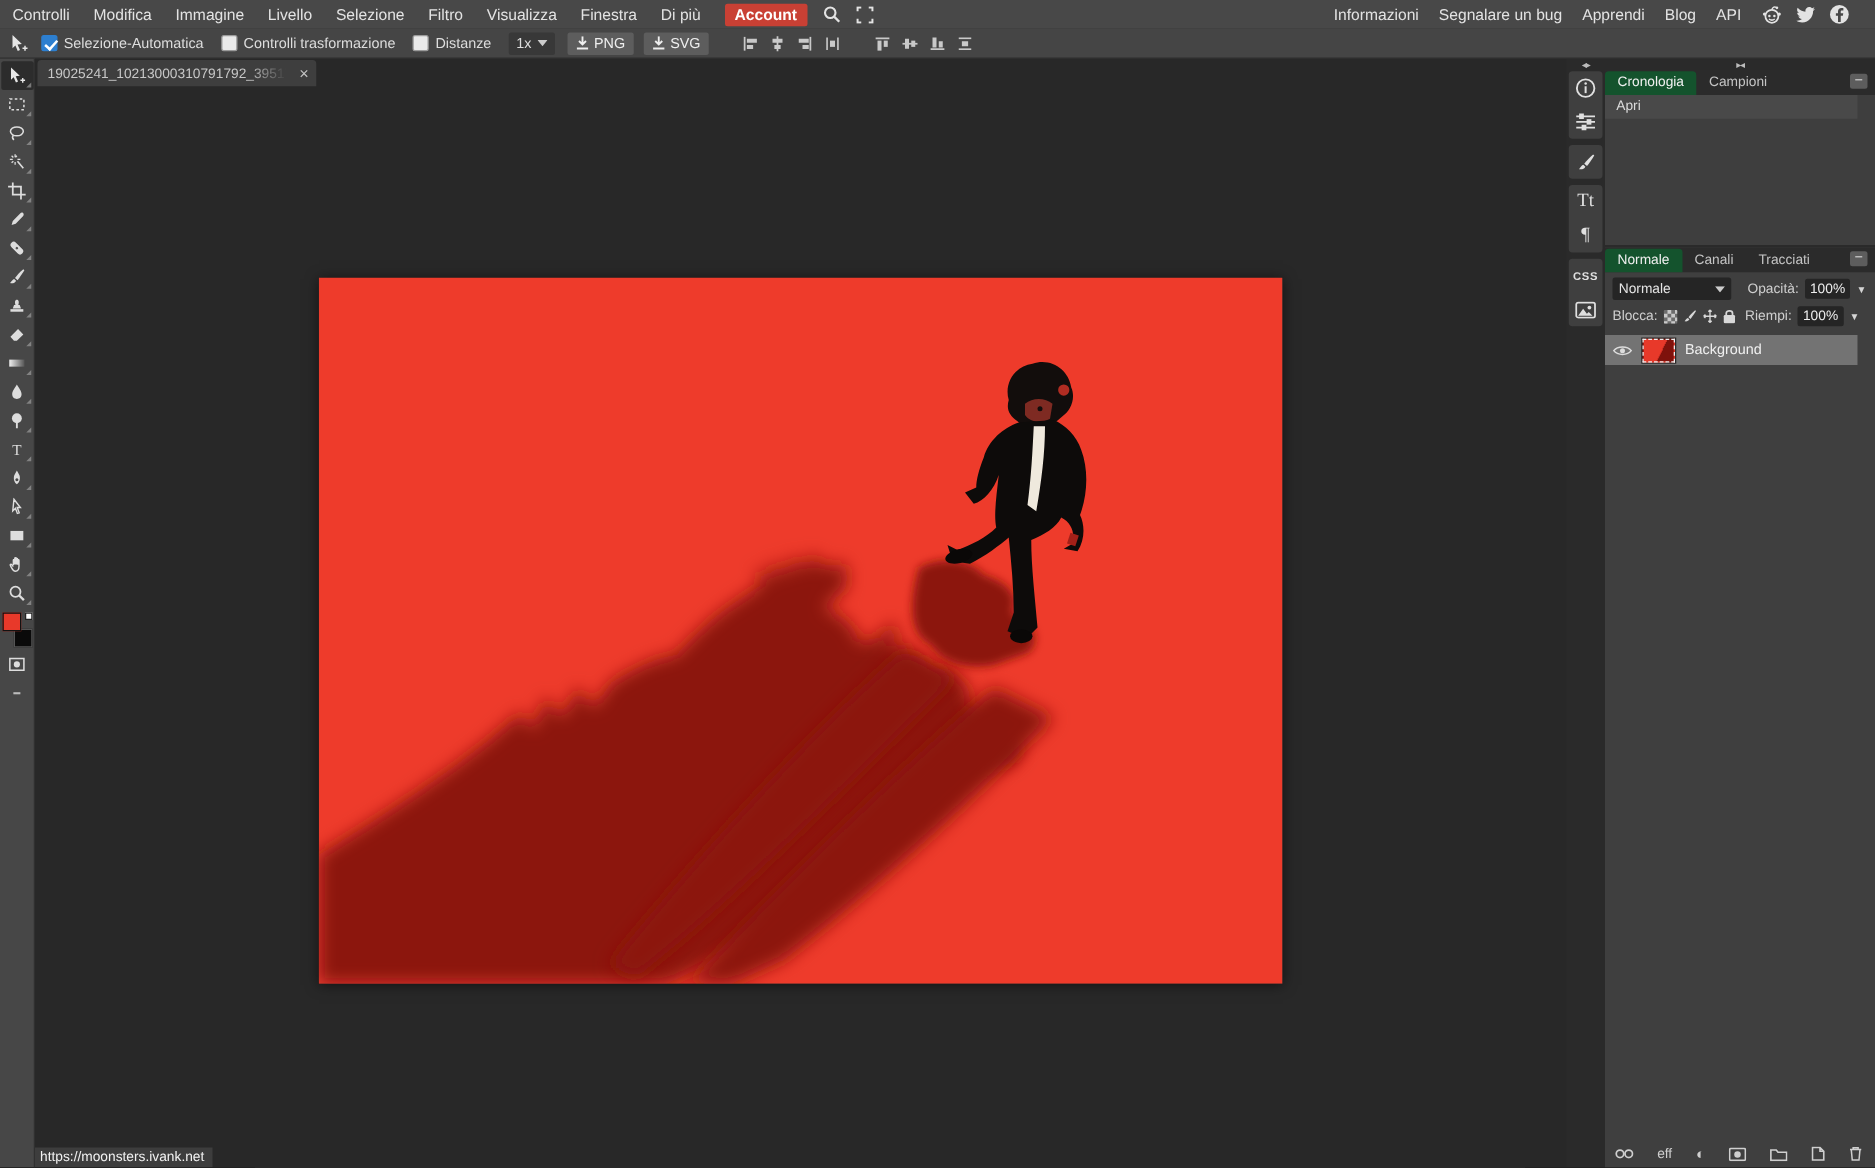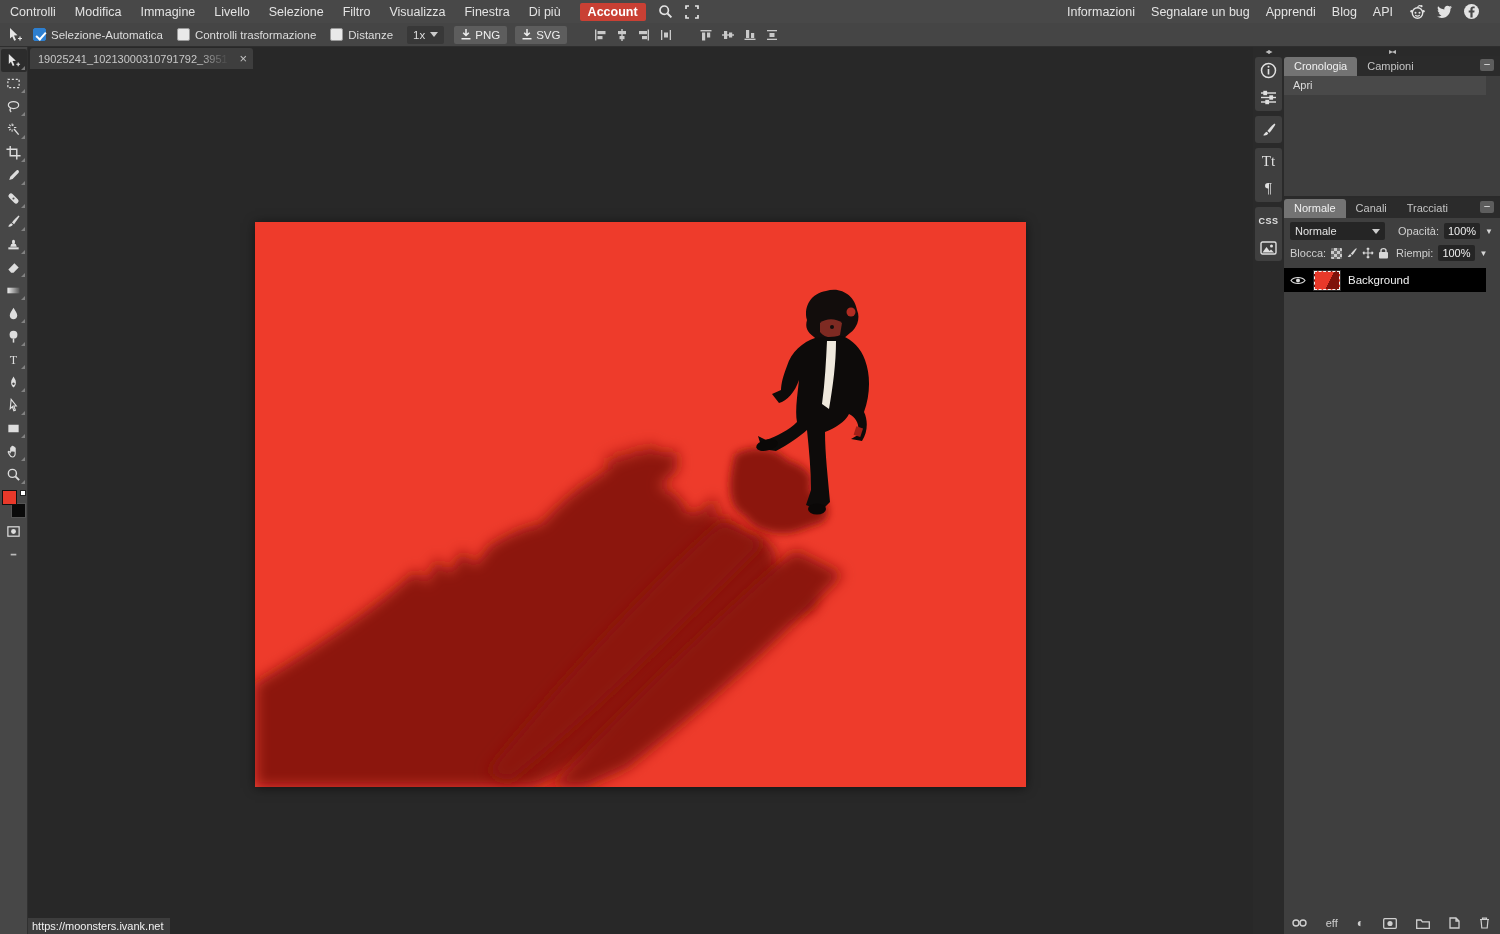--- a/index.html
+++ b/index.html
@@ -94,41 +94,41 @@
   .railbtn.csslbl { font-size:9px; font-weight:bold; letter-spacing:.5px; }
 
   
   .panels { position:absolute; left:1284px; top:47px; width:216px; height:887px;
           background:#2a2a2a; font-size:11px; }
   .minibar { height:9px; display:flex; justify-content:center; align-items:center;
           font-size:8px; color:#bbb; letter-spacing:-1px; }
   .ppanel { background:#3f3f3f; }
   .ptabs { height:20px; background:#2b2b2b; display:flex; align-items:flex-end; position:relative; }
   .ptab { padding:3px 10px 4px; color:#c4c4c4; }
-  .ptab.active { background:#737373; color:#f0f0f0; border-radius:3px 3px 0 0;margin-top:16px; }
+  .ptab.active { background:#14532d; color:#f0f0f0; border-radius:3px 3px 0 0;margin-top:16px; }
   .pmin { position:absolute; right:6px; top:3px; width:14px; height:12px; background:#5d5d5d;
           border-radius:2px; color:#eee; font-size:10px; line-height:10px; text-align:center; }
   .hist-body { height:120px; background:#3e3e3e; }
   .hist-row { height:19px; background:#494949; color:#dcdcdc; line-height:19px; padding-left:9px;
           margin-right:14px; }
   .panel-gap { height:2px; background:#2a2a2a; }
 
   .layers-body { position:relative; height:716px; background:#3f3f3f; }
   .lrow1 { display:flex; align-items:center; padding:4px 6px 2px; gap:5px; }
   .blend { width:95px; height:18px; background:#252525; border-radius:2px; color:#e4e4e4;
           display:flex; align-items:center; padding:0 5px; justify-content:space-between; }
   .lbl { color:#cfcfcf; }
   .valbox { background:#252525; border-radius:2px; padding:2px 4px; color:#eee; min-width:30px;
           text-align:center; }
   .tri { font-size:8px; color:#d5d5d5; }
   .lrow2 { display:flex; align-items:center; padding:3px 6px 2px; gap:5px; }
   .lockicons { display:flex; align-items:center; gap:4px; margin-right:2px; }
   .checker { width:11px; height:11px; background:repeating-conic-gradient(#c9c9c9 0 25%, #6d6d6d 0 50%);
           background-size:6px 6px; border-radius:1px; }
-  .layer-row { margin-top:5px; height:24px; background:#000000; display:flex; align-items:center;
+  .layer-row { margin-top:5px; height:24px; background:#737373; display:flex; align-items:center;
           padding:0 6px; gap:8px; margin-right:14px; }
   .thumb { width:26px; height:19px; position:relative; border:1px dashed #f0f0f0;
           background:linear-gradient(297deg, #7e120c 0 42%, #e8392a 42%);
           box-shadow:0 0 0 1px #2a2a2a; }
   .layer-name { color:#f0f0f0; font-size:11.5px; }
   .lbottom { position:absolute; left:0; right:0; bottom:0; height:22px;
           display:flex; align-items:center; justify-content:flex-end; gap:19px;
           padding-right:10px; color:#cfcfcf; }
   .lbottom .txt { font-size:11px; }
   .halfc { font-size:12px; }

